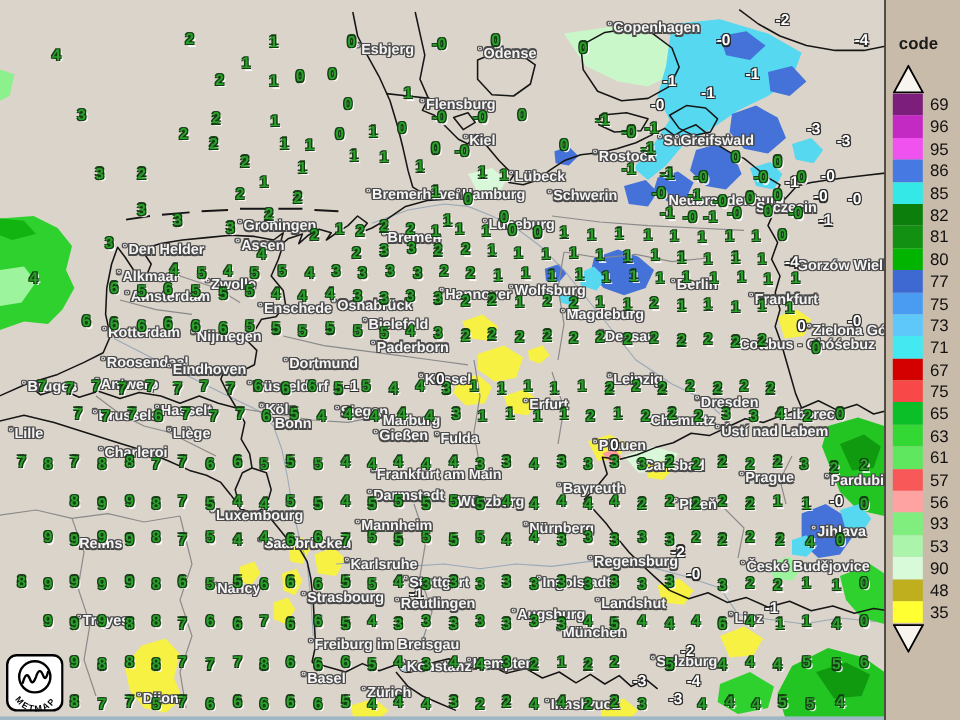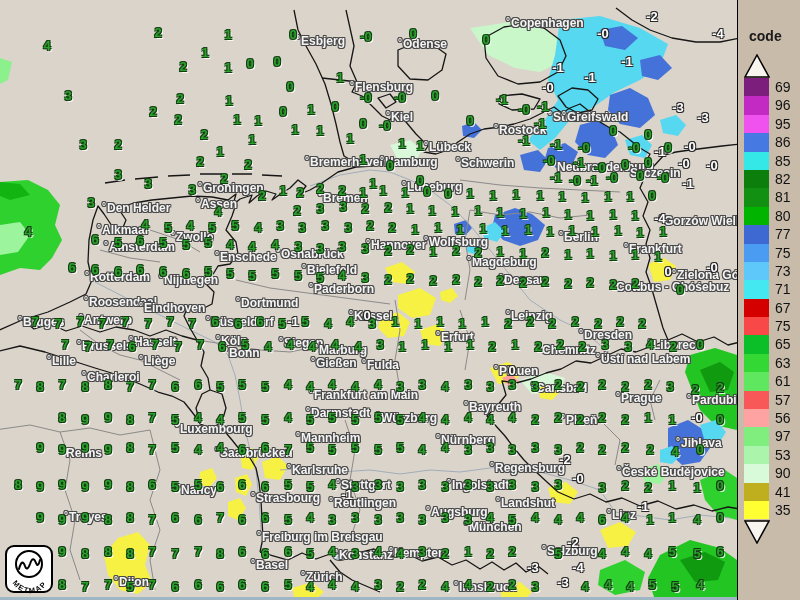--- a/index.html
+++ b/index.html
@@ -244,21 +244,21 @@
         <div class="city" style="left: 607px; top: 515px;"><span class="mark">°</span>Linz</div>
         <div class="city" style="left: 175px; top: 429px;"><span class="mark">°</span>Luxembourg</div>
         <div class="city" style="left: 176px; top: 490px;"><span class="mark">°</span>Nancy</div>
         <div class="city" style="left: 61px; top: 453px;"><span class="mark">°</span>Reims</div>
         <div class="city" style="left: 64px; top: 517px;"><span class="mark">°</span>Troyes</div>
         <div class="city" style="left: 114px; top: 582px;"><span class="mark">°</span>Dijon</div>
         <div class="city" style="left: 18px; top: 322px;"><span class="mark">°</span>Bruges</div>
         <div class="city" style="left: 79px; top: 320px;"><span class="mark">°</span>Antwerp</div>
         <div class="city" style="left: 77px; top: 346px;"><span class="mark">°</span>Brussels</div>
         <div class="city" style="left: 129px; top: 342px;"><span class="mark">°</span>Hasselt</div>
-        <div class="city" style="left: 7px; top: 361px; margin-left: 40px;"><span class="mark">°</span>Lille</div>
+        <div class="city" style="left: 7px; top: 361px;"><span class="mark">°</span>Lille</div>
         <div class="city" style="left: 139px; top: 361px;"><span class="mark">°</span>Liège</div>
         <div class="city" style="left: 82px; top: 377px;"><span class="mark">°</span>Charleroi</div>
       </div>
     <div id="temps">
         <span class="t" style="left: 47px; top: 46px;">4</span>
         <span class="t" style="left: 158px; top: 33px;">2</span>
         <span class="t" style="left: 228px; top: 35px;">1</span>
         <span class="t" style="left: 205px; top: 53px;">1</span>
         <span class="t" style="left: 183px; top: 67px;">2</span>
         <span class="t" style="left: 228px; top: 68px;">1</span>
@@ -823,33 +823,33 @@
         <div class="lg-row">
           <div class="lg-sw" style="background: rgb(248, 88, 88);"></div>
           <div class="lg-tx">57</div>
         </div>
         <div class="lg-row">
           <div class="lg-sw" style="background: rgb(255, 162, 162);"></div>
           <div class="lg-tx">56</div>
         </div>
         <div class="lg-row">
           <div class="lg-sw" style="background: rgb(127, 238, 127);"></div>
-          <div class="lg-tx">97</div>
+          <div class="lg-tx">93</div>
         </div>
         <div class="lg-row">
           <div class="lg-sw" style="background: rgb(171, 244, 171);"></div>
           <div class="lg-tx">53</div>
         </div>
         <div class="lg-row">
           <div class="lg-sw" style="background: rgb(217, 250, 217);"></div>
           <div class="lg-tx">90</div>
         </div>
         <div class="lg-row">
           <div class="lg-sw" style="background: rgb(191, 174, 30);"></div>
-          <div class="lg-tx">41</div>
+          <div class="lg-tx">48</div>
         </div>
         <div class="lg-row">
           <div class="lg-sw" style="background: rgb(255, 255, 50);"></div>
           <div class="lg-tx">35</div>
         </div>
       </div>
     <svg class="lg-arrow" style="top:520px" width="26" height="24">
       <polygon points="1,1 25,1 13,23" fill="#f8f4ee" stroke="#000" stroke-width="1.5"></polygon>
     </svg>
   </div>

